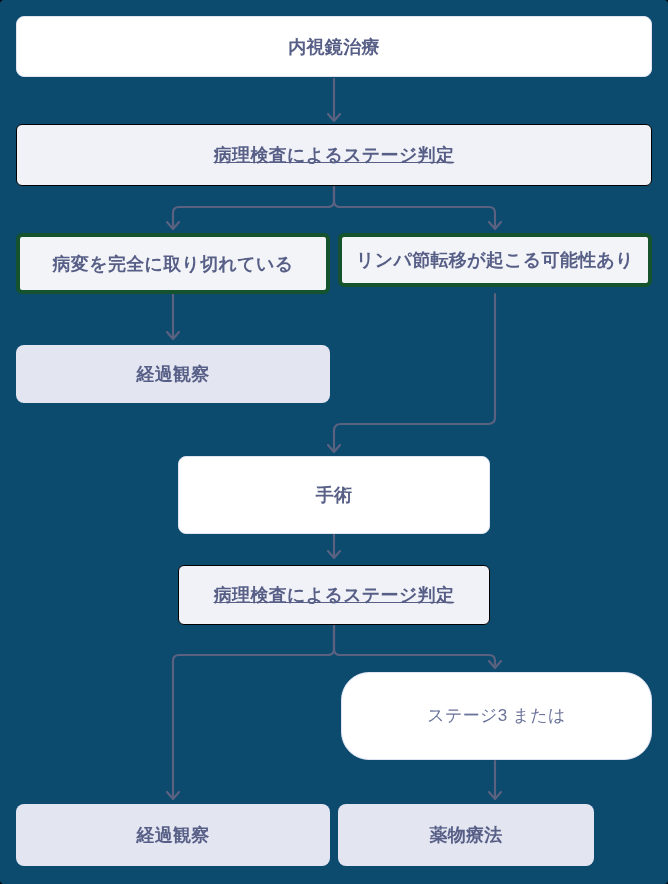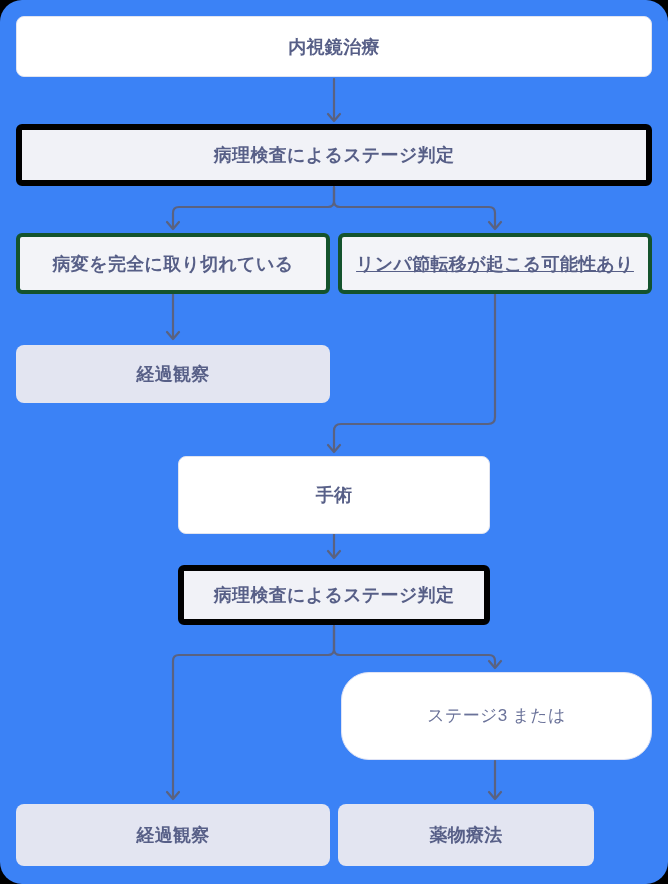--- a/index.html
+++ b/index.html
@@ -5,22 +5,22 @@
   html, body { margin: 0; padding: 0; }
   body {
     width: 668px; height: 884px;
     background: #000;
     font-family: "Liberation Sans", sans-serif;
     position: relative;
   }
   .card {
     position: absolute; top: 0; left: 0;
     width: 668px; height: 884px;
-    background: #3b82f6;
-    border-radius: 22px;
+    background: #0c4a6e;
+    border-radius: 4px;
     overflow: hidden;
   }
   .connectors {
     position: absolute; top: 0; left: 0;
     width: 668px; height: 884px;
     pointer-events: none;
   }
   .connectors path {
     fill: none;
     stroke: #5a6280;
@@ -35,21 +35,21 @@
     align-items: center;
     justify-content: center;
     text-align: center;
     font-weight: 700;
     font-size: 18px;
     color: #575f87;
     border-radius: 8px;
     letter-spacing: 0.3px;
   }
   .node--white    { background: #ffffff; border: 1px solid #e0e4f0; }
-  .node--gray     { background: #f1f2f7; border: 6px solid #000000; border-radius: 6px; }
+  .node--gray     { background: #f1f2f7; border: 1px solid #000000; border-radius: 6px; text-decoration: underline; }
   .node--soft     { background: #f3f4f8; border: 4px solid #14532d; border-radius: 6px; }
   .node--lavender { background: #e3e5f1; border: none; }
   .node--note {
     background: #ffffff;
     border: 1.5px solid #dfe3f5;
     border-radius: 28px;
     flex-direction: column;
     font-weight: 400;
     font-size: 17px;
     color: #6a7299;
@@ -105,21 +105,21 @@
   </div>
 
   <div class="node node--gray" style="left:16px; top:124px; width:636px; height:62px;">
     <span>病理検査によるステージ判定</span>
   </div>
 
   <div class="node node--soft" style="left:16px; top:233px; width:314px; height:61px;">
     <span>病変を完全に取り切れている</span>
   </div>
 
-  <div class="node node--soft" style="left:338px; top:233px; width:314px; height:61px;text-decoration:underline;">
+  <div class="node node--soft" style="left:338px; top:233px; width:314px; height:54px;">
     <span>リンパ節転移が起こる可能性あり</span>
   </div>
 
   <div class="node node--lavender" style="left:16px; top:345px; width:314px; height:58px;">
     <span>経過観察</span>
   </div>
 
   <div class="node node--white" style="left:178px; top:456px; width:312px; height:78px;">
     <span>手術</span>
   </div>

